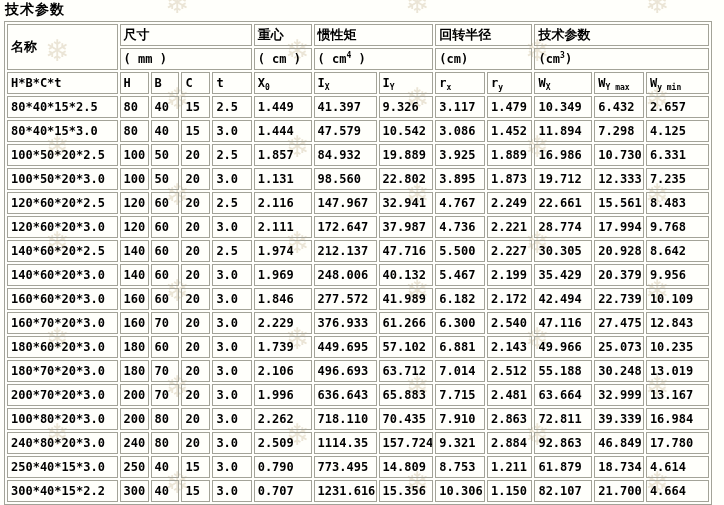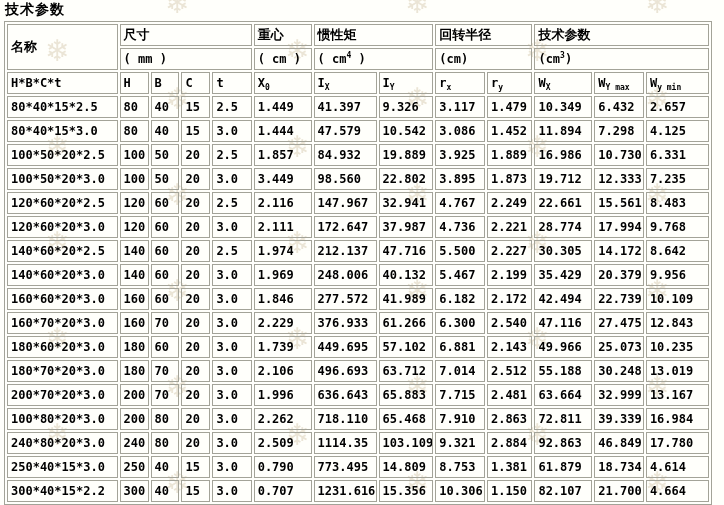--- a/index.html
+++ b/index.html
@@ -208,21 +208,21 @@
           <td>16.986</td>
           <td>10.730</td>
           <td>6.331</td>
         </tr>
         <tr>
           <td>100*50*20*3.0</td>
           <td>100</td>
           <td>50</td>
           <td>20</td>
           <td>3.0</td>
-          <td>3.449</td>
+          <td>1.131</td>
           <td>98.560</td>
           <td>22.802</td>
           <td>3.895</td>
           <td>1.873</td>
           <td>19.712</td>
           <td>12.333</td>
           <td>7.235</td>
         </tr>
         <tr>
           <td>120*60*20*2.5</td>
@@ -259,21 +259,21 @@
           <td>140</td>
           <td>60</td>
           <td>20</td>
           <td>2.5</td>
           <td>1.974</td>
           <td>212.137</td>
           <td>47.716</td>
           <td>5.500</td>
           <td>2.227</td>
           <td>30.305</td>
-          <td>14.172</td>
+          <td>20.928</td>
           <td>8.642</td>
         </tr>
         <tr>
           <td>140*60*20*3.0</td>
           <td>140</td>
           <td>60</td>
           <td>20</td>
           <td>3.0</td>
           <td>1.969</td>
           <td>248.006</td>
@@ -360,53 +360,53 @@
           <td>13.167</td>
         </tr>
         <tr>
           <td>100*80*20*3.0</td>
           <td>200</td>
           <td>80</td>
           <td>20</td>
           <td>3.0</td>
           <td>2.262</td>
           <td>718.110</td>
-          <td>65.468</td>
+          <td>70.435</td>
           <td>7.910</td>
           <td>2.863</td>
           <td>72.811</td>
           <td>39.339</td>
           <td>16.984</td>
         </tr>
         <tr>
           <td>240*80*20*3.0</td>
           <td>240</td>
           <td>80</td>
           <td>20</td>
           <td>3.0</td>
           <td>2.509</td>
           <td>1114.35</td>
-          <td>103.109</td>
+          <td>157.724</td>
           <td>9.321</td>
           <td>2.884</td>
           <td>92.863</td>
           <td>46.849</td>
           <td>17.780</td>
         </tr>
         <tr>
           <td>250*40*15*3.0</td>
           <td>250</td>
           <td>40</td>
           <td>15</td>
           <td>3.0</td>
           <td>0.790</td>
           <td>773.495</td>
           <td>14.809</td>
           <td>8.753</td>
-          <td>1.381</td>
+          <td>1.211</td>
           <td>61.879</td>
           <td>18.734</td>
           <td>4.614</td>
         </tr>
         <tr>
           <td>300*40*15*2.2</td>
           <td>300</td>
           <td>40</td>
           <td>15</td>
           <td>3.0</td>

